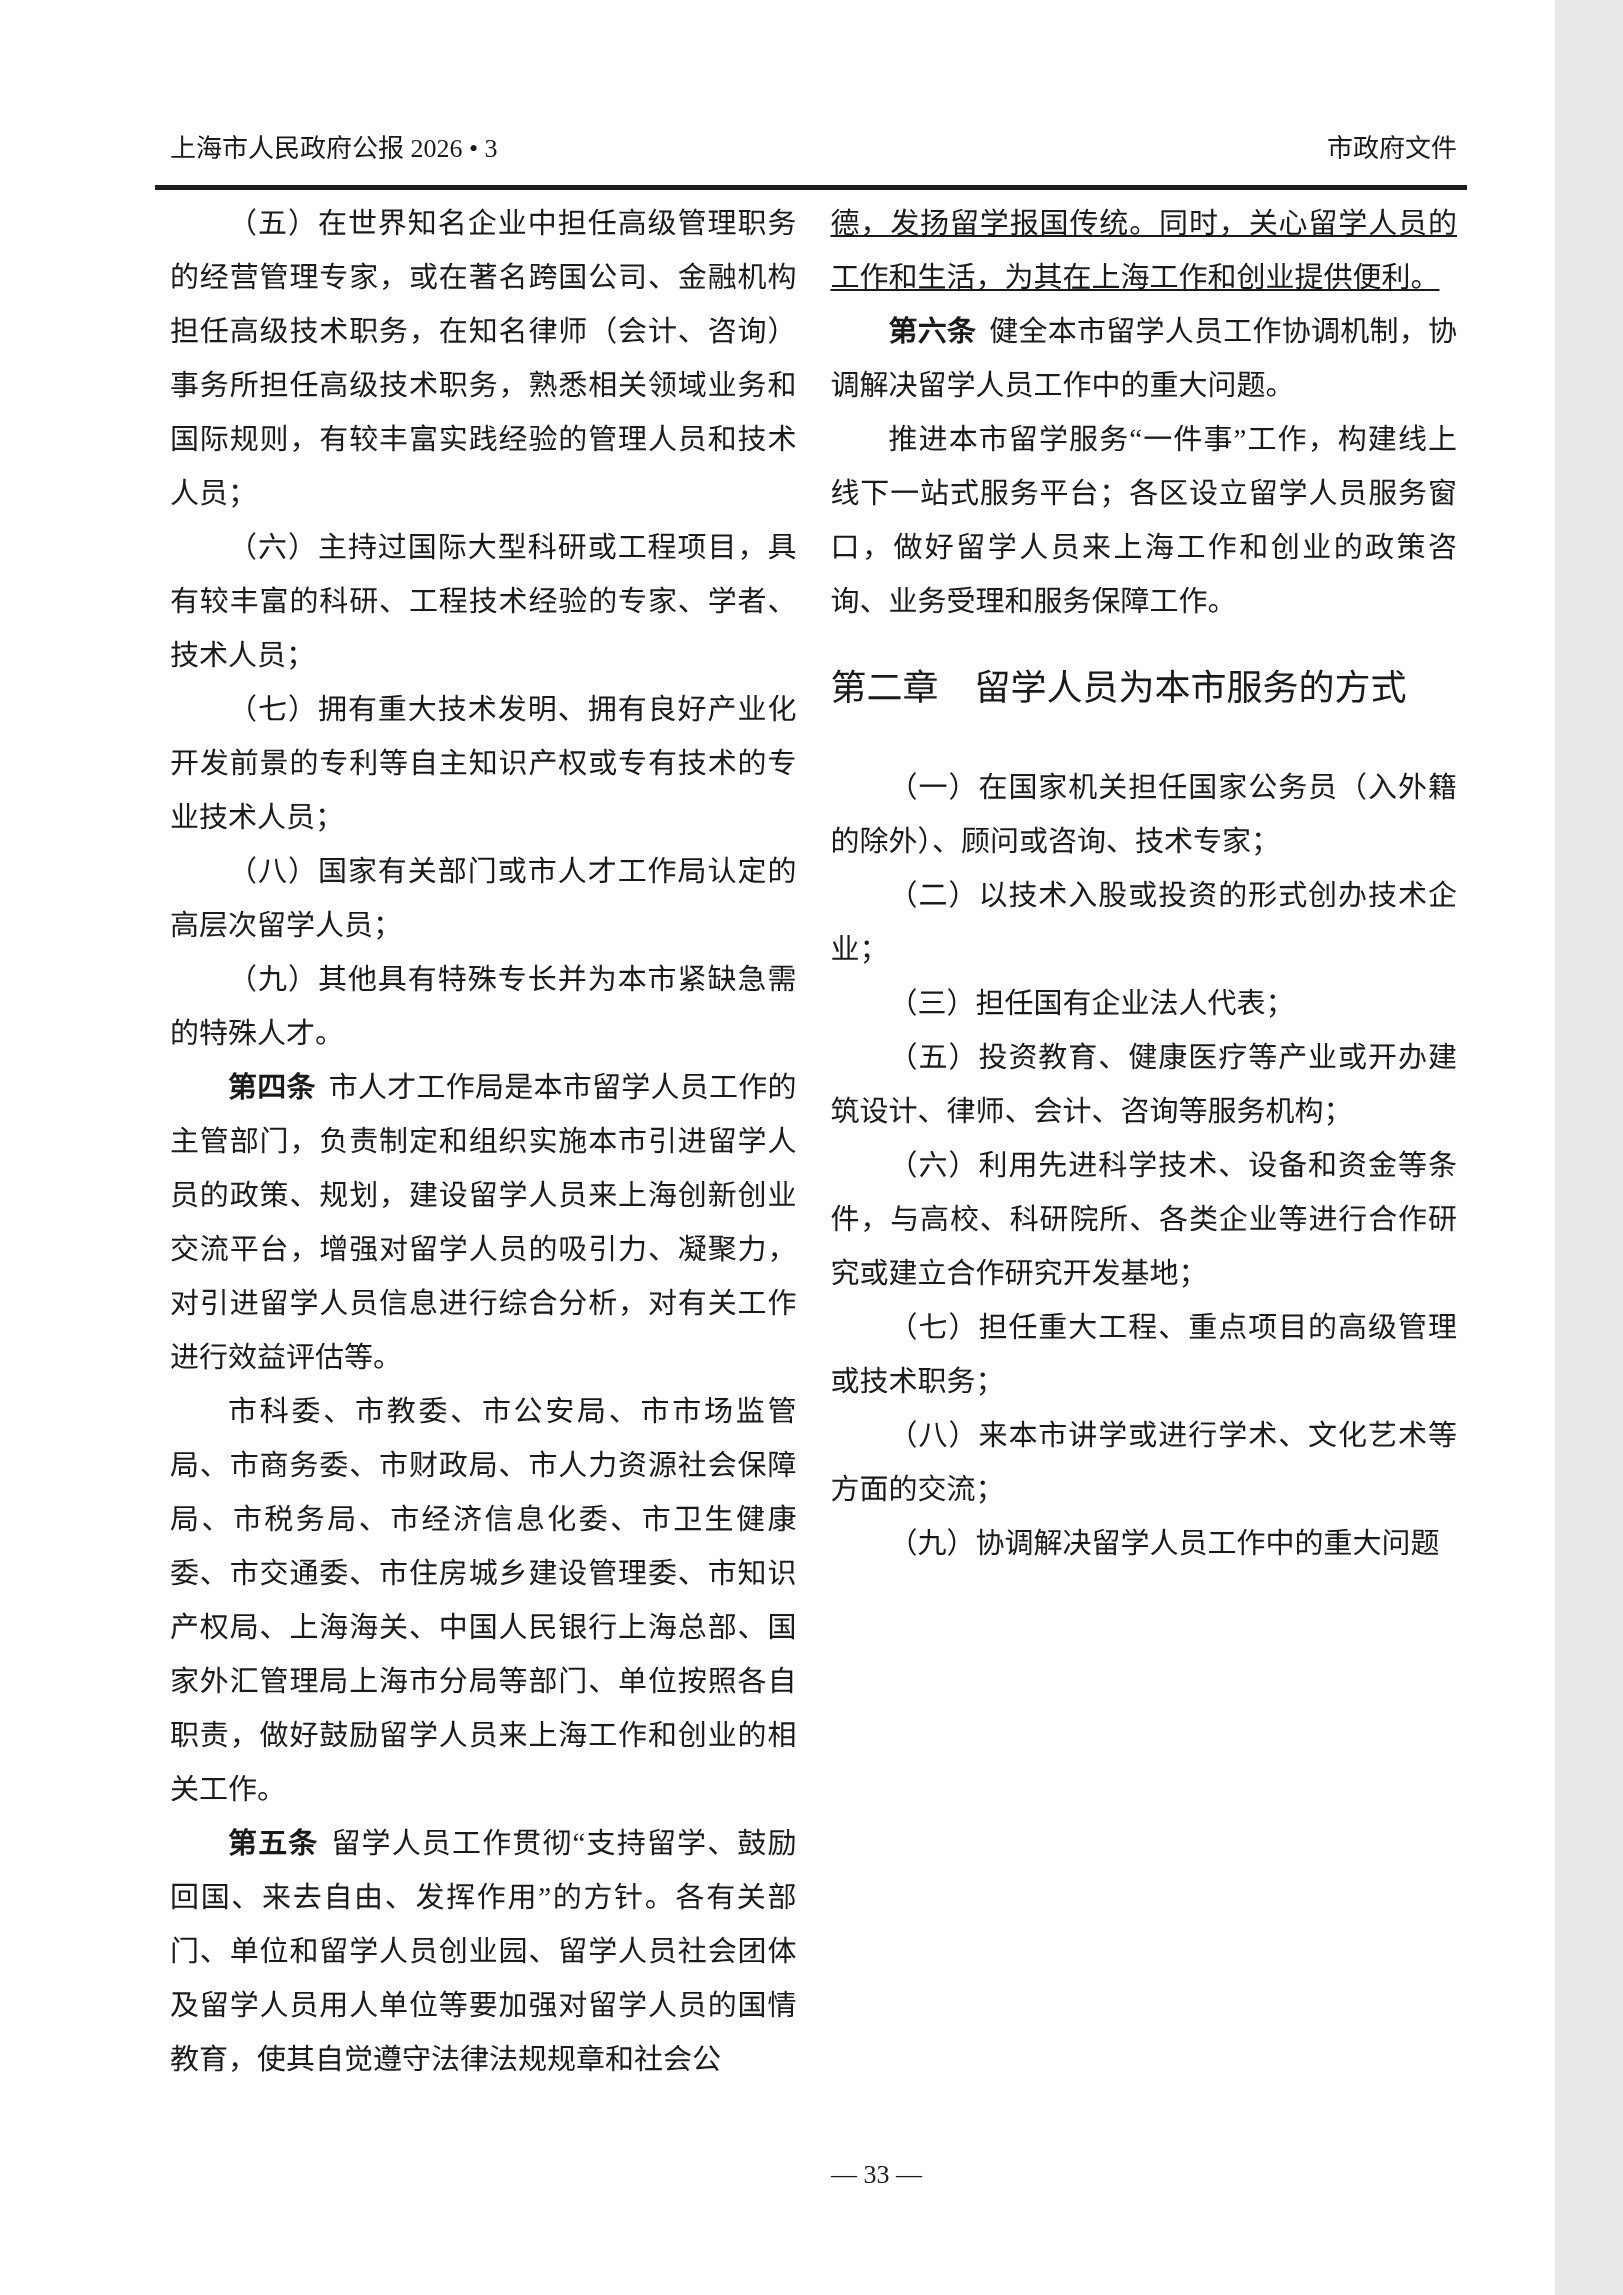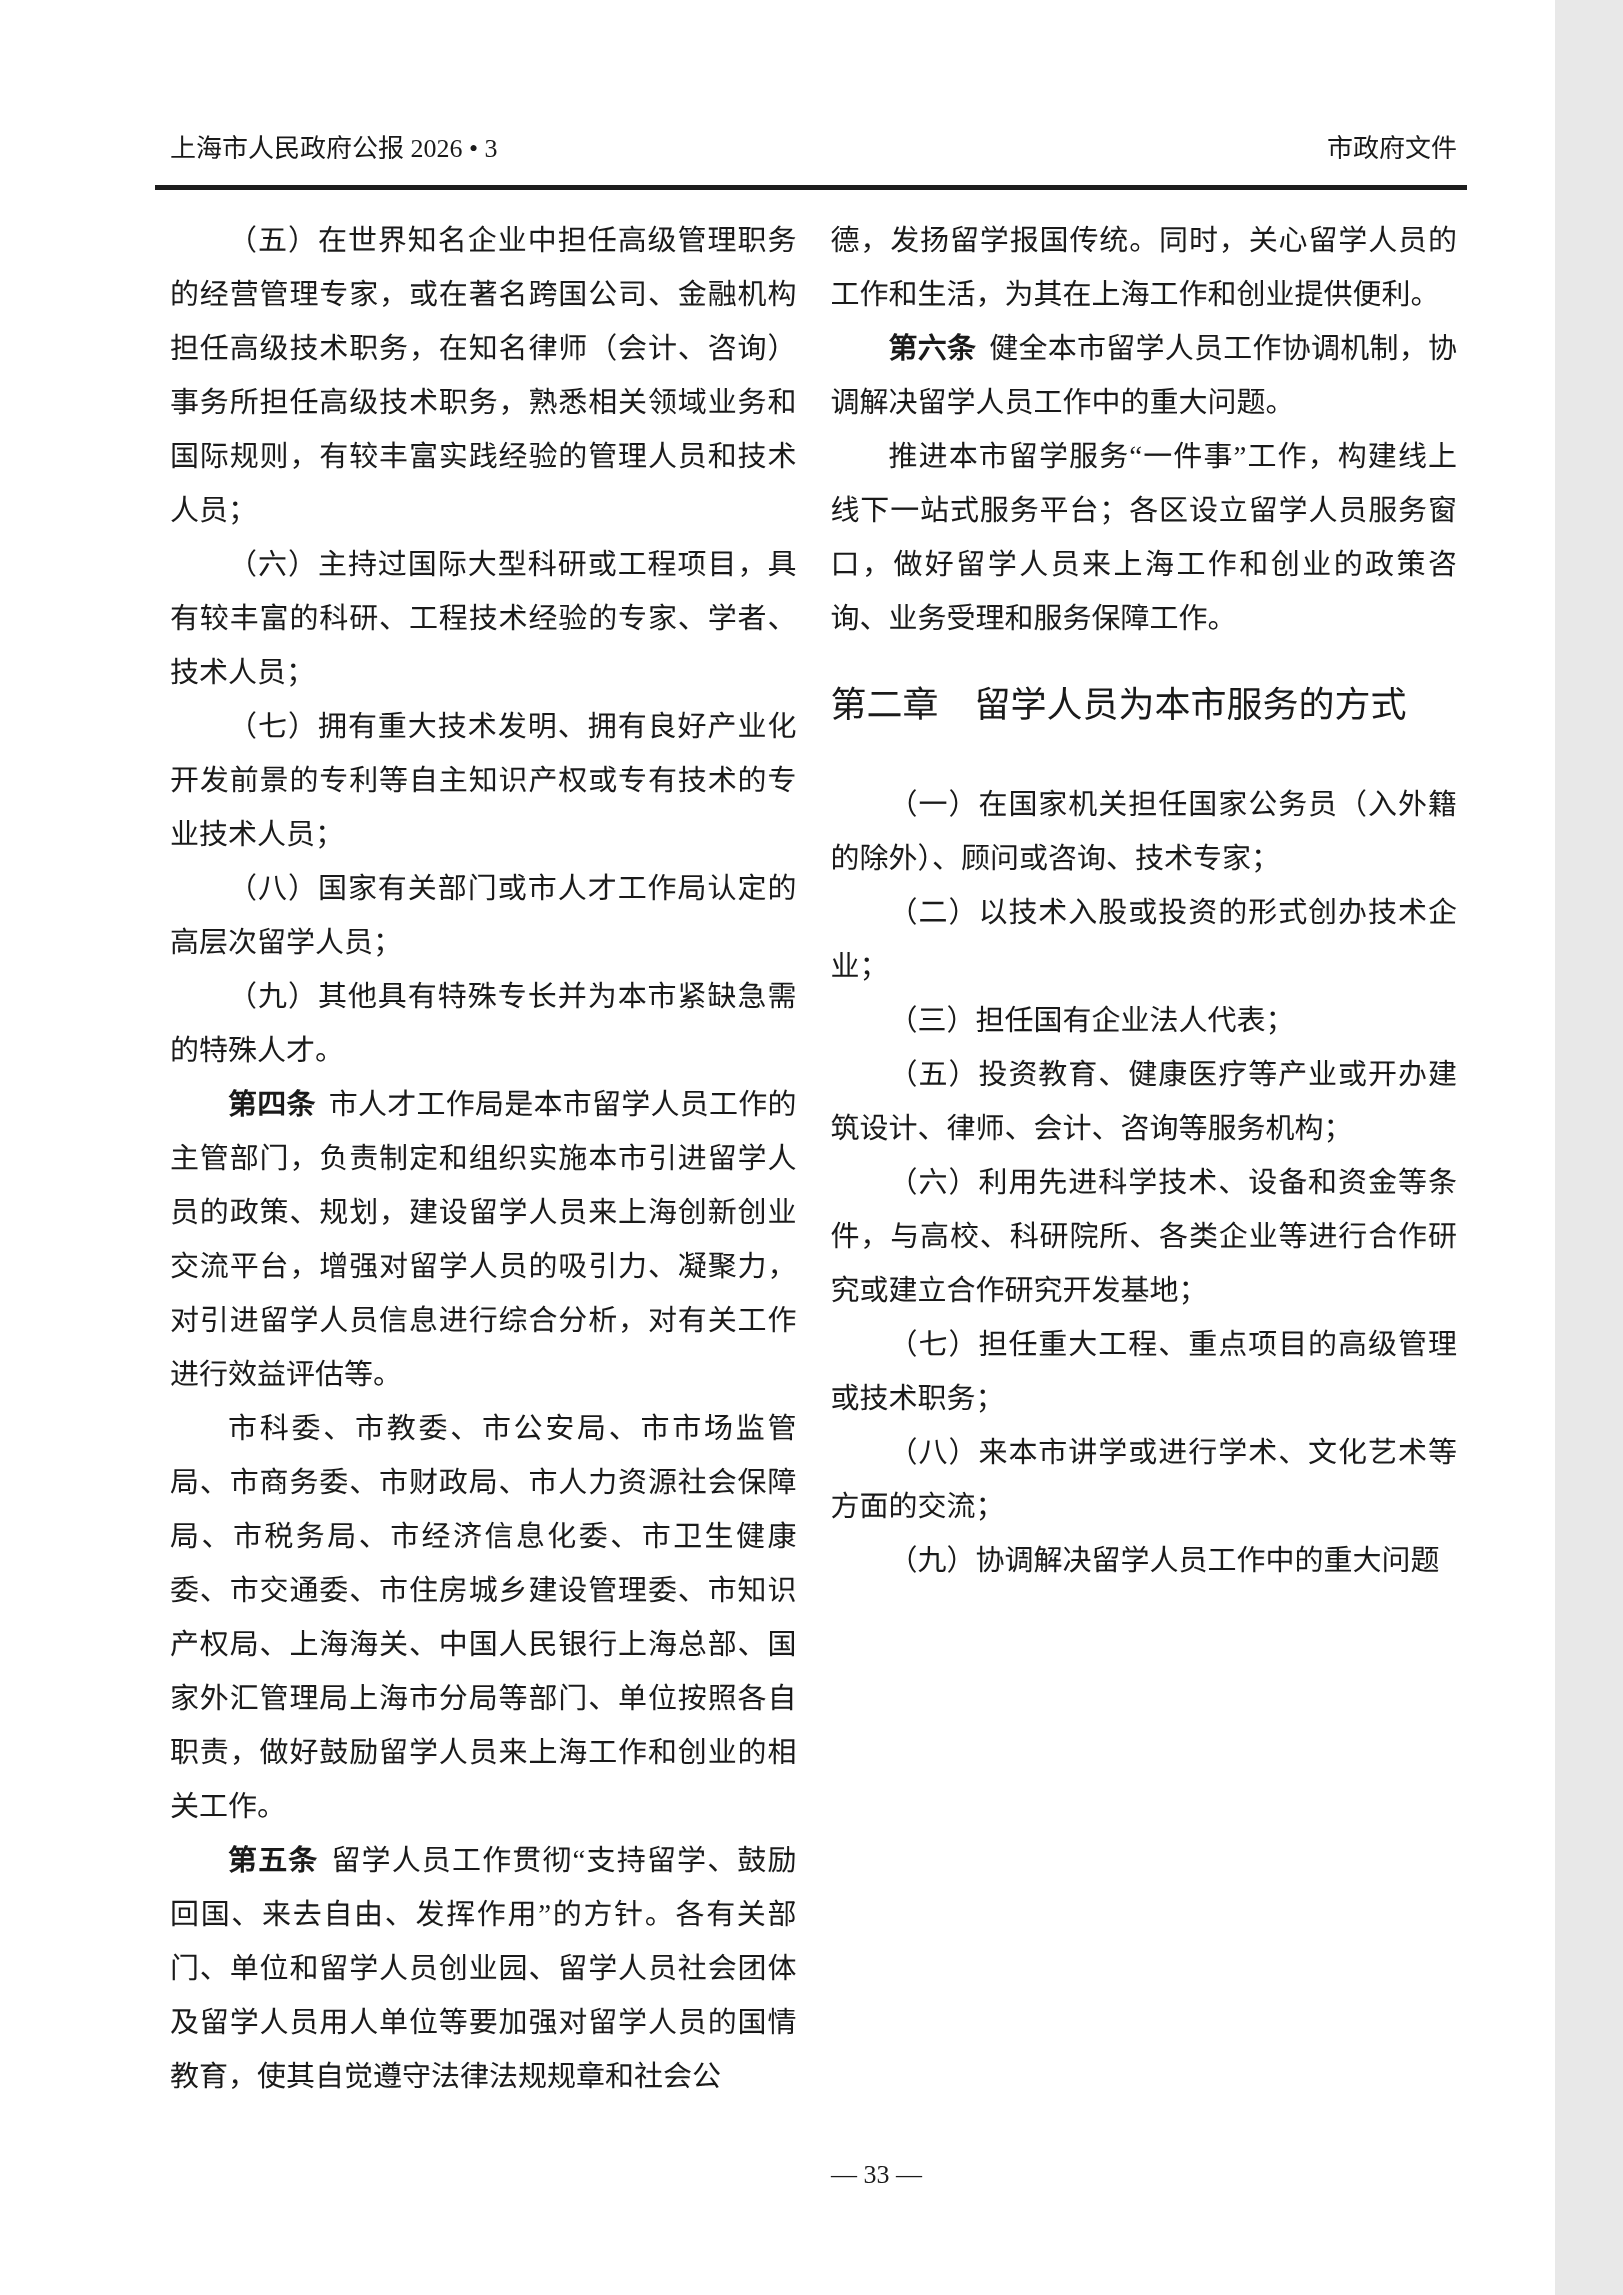--- a/index.html
+++ b/index.html
@@ -14,30 +14,30 @@
   .header{
     position:absolute;left:170px;top:133px;width:1287px;
     display:flex;justify-content:space-between;align-items:baseline;
     font-size:26px;line-height:1.25;
   }
   .rule{
     position:absolute;left:155px;top:185px;width:1312px;height:4.6px;
     background:#1d1d1d;
   }
   .cols{
-    position:absolute;left:170px;top:213px;width:1287px;
+    position:absolute;left:170px;top:196px;width:1287px;
     display:flex;gap:34px;
   }
   .col{
     width:627px;
     font-size:29px;line-height:54px;
     text-align:justify;text-justify:inter-character;
   }
   .para{text-indent:2em;}
-  .para.no-indent{text-indent:0;}
+  .para.no-indent{text-indent:0;text-decoration:underline;}
   .p-label:not(:empty){
     font-family:"Liberation Sans","DejaVu Sans",sans-serif;
     font-weight:700;
     margin-right:13px;
   }
   .chapter{
     font-size:36px;line-height:54px;
     text-indent:0;
     margin:33px 0 45px 0;
   }

